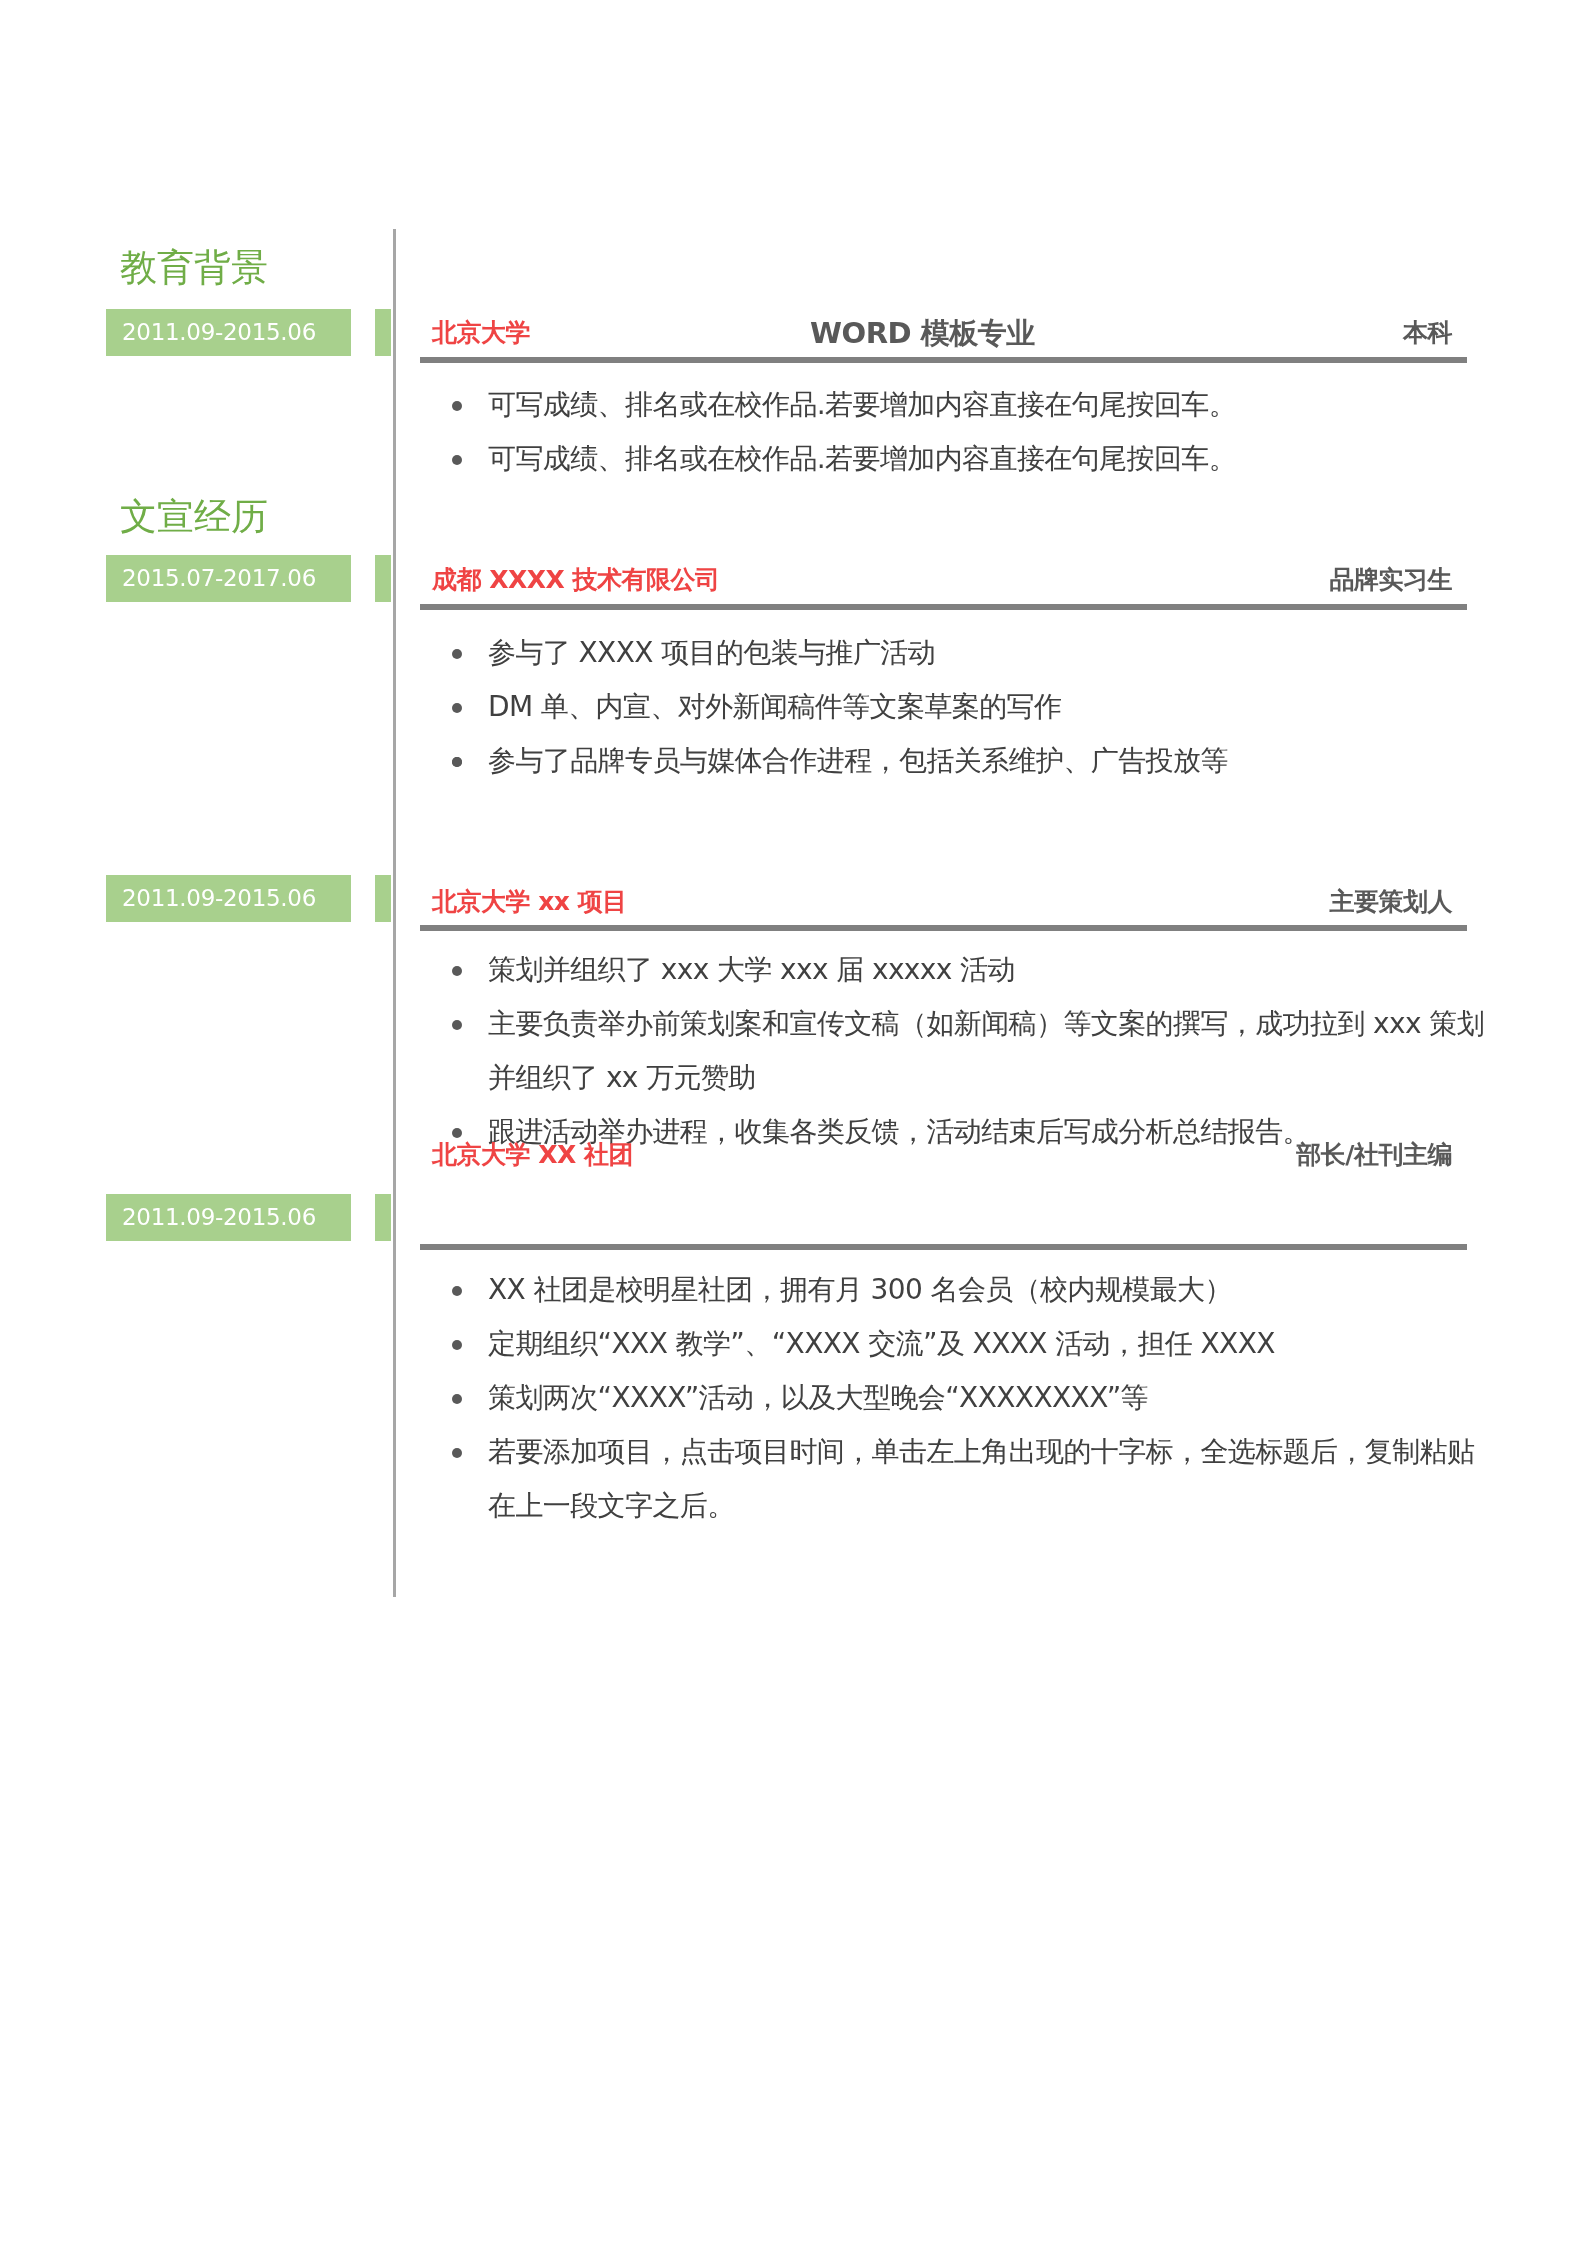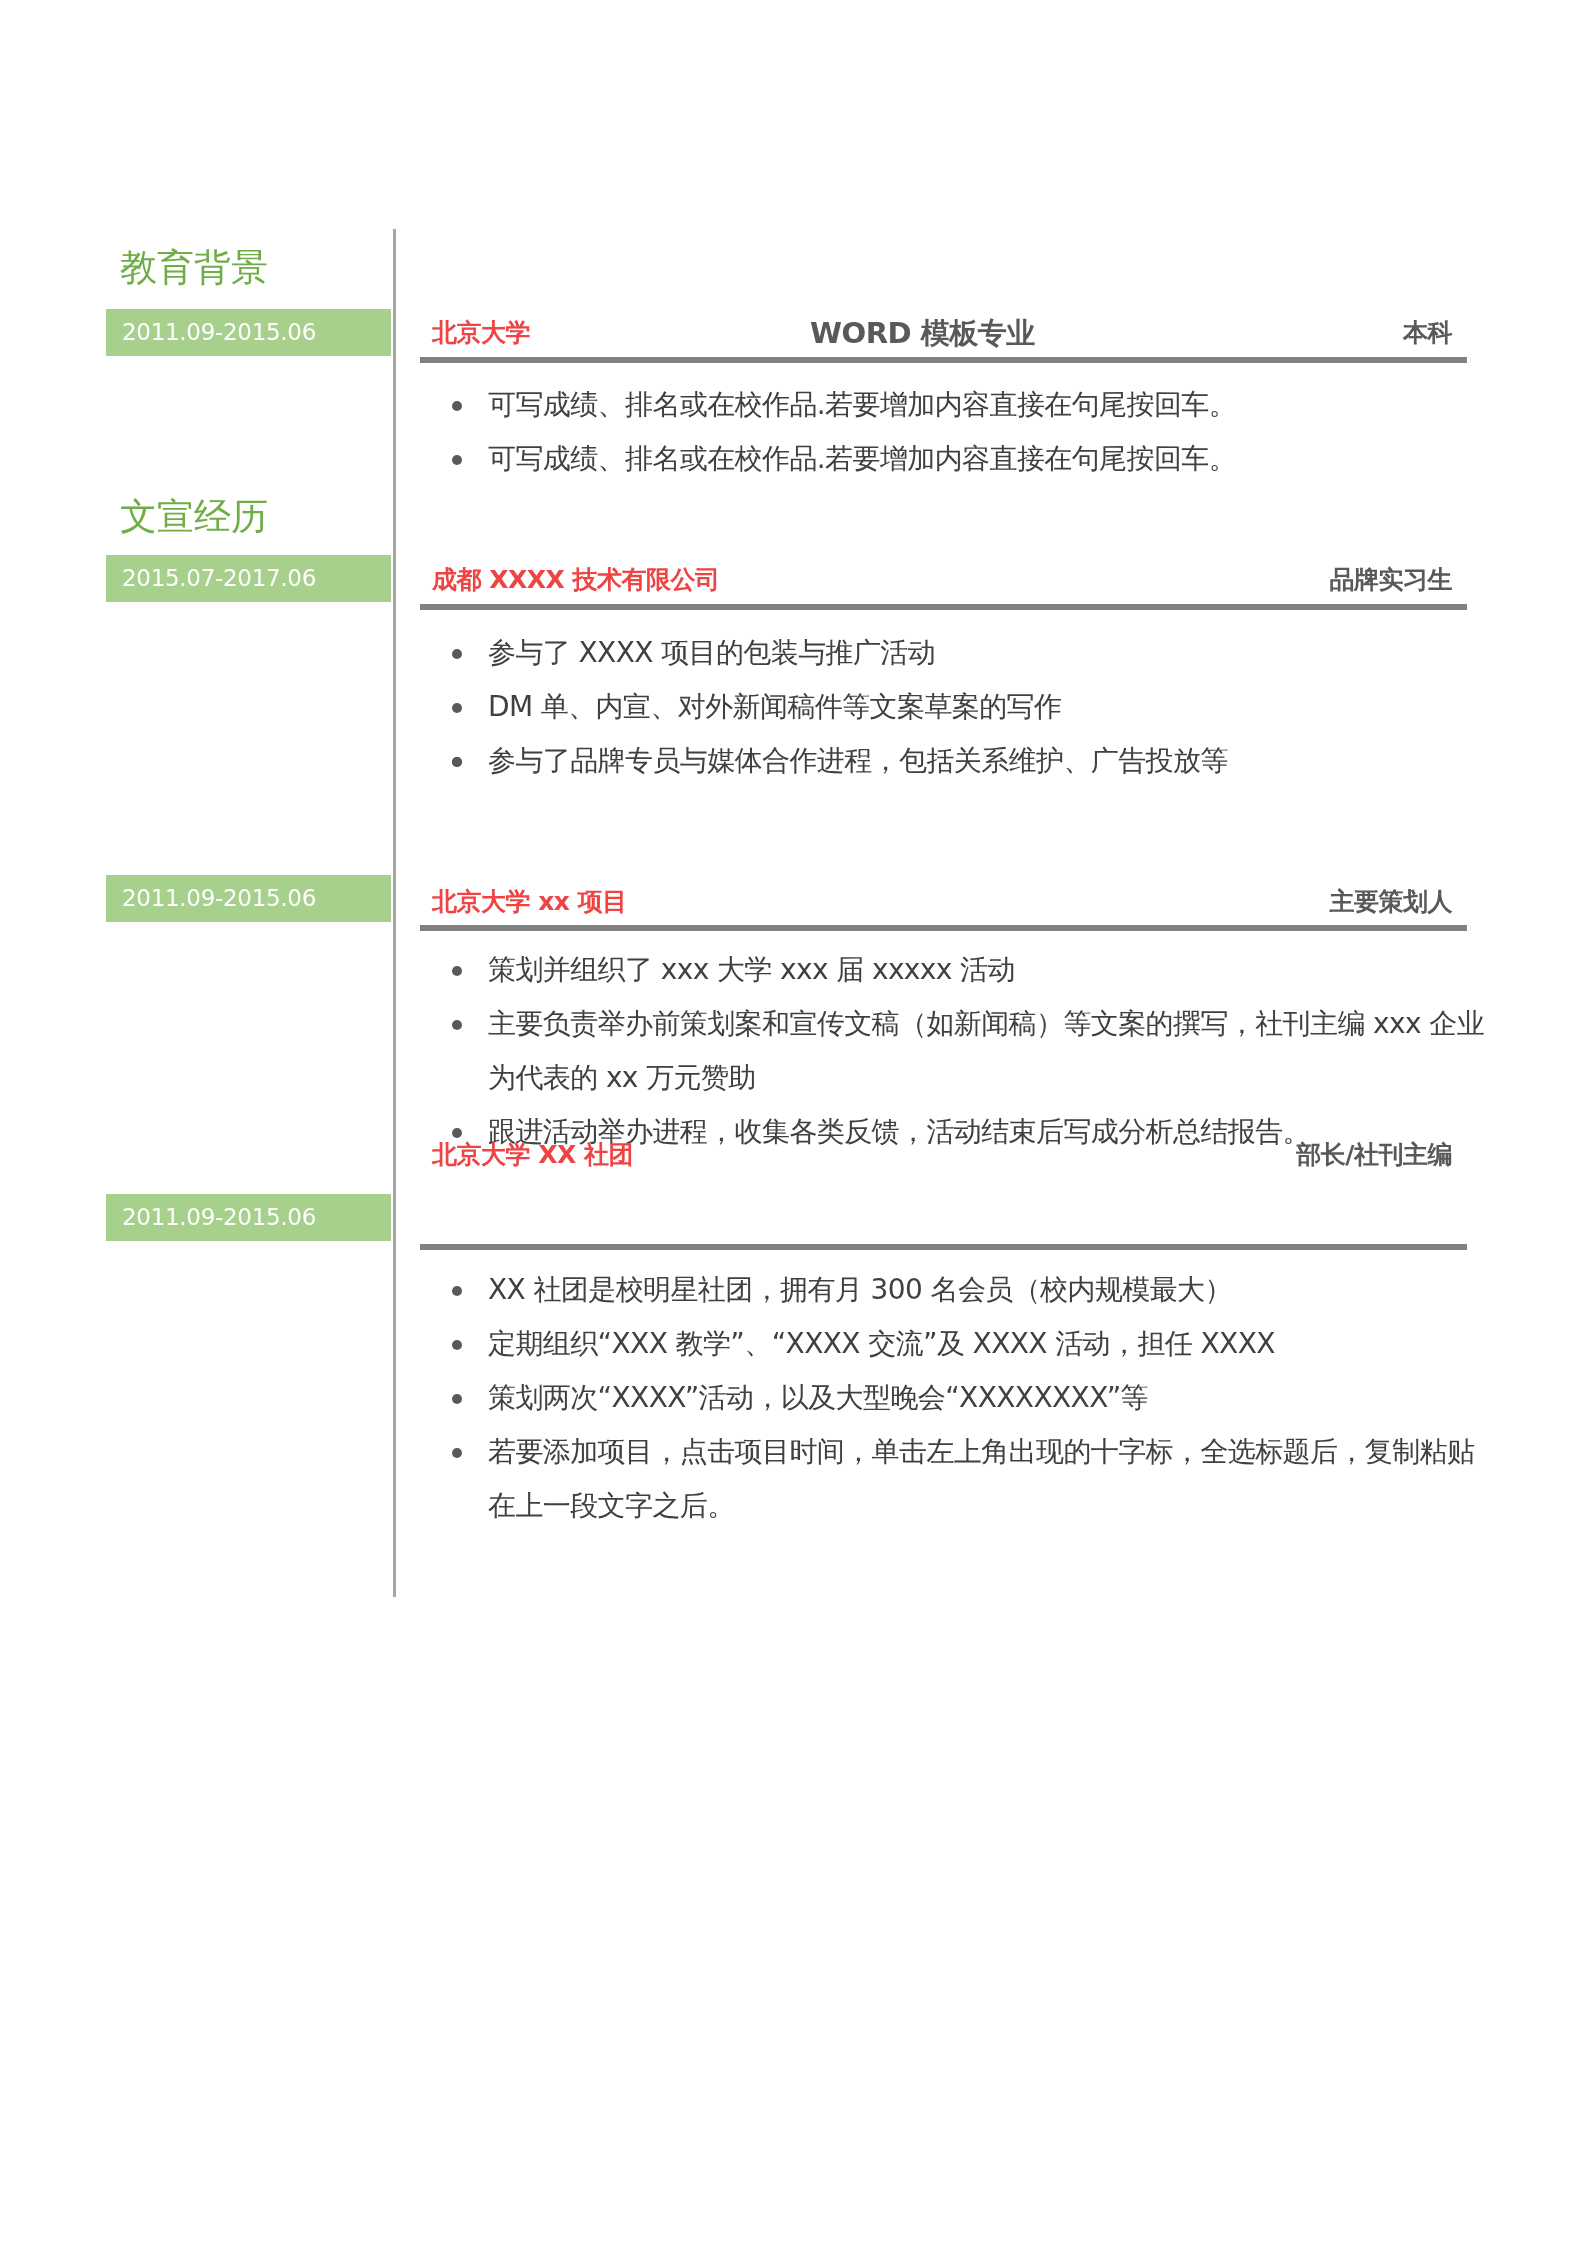--- a/index.html
+++ b/index.html
@@ -1,20 +1,20 @@
 <!DOCTYPE html>
 <html><head>
 <meta charset="utf-8">
 <style>
   html, body { margin: 0; padding: 0; background: #ffffff; }
   body { width: 1586px; height: 2245px; position: relative; overflow: hidden;
          font-family: "DejaVu Sans", "Liberation Sans", sans-serif; }
   .vline { position: absolute; left: 393px; top: 229px; width: 3px; height: 1368px; background: #A6A6A6; }
   .section-title { position: absolute; left: 120px; font-size: 37px; color: #70AD47; line-height: 44px; height: 44px; white-space: nowrap; }
-  .date-box { position: absolute; left: 106px; width: 285px; height: 47px; background: #A8D08D; color: #ffffff;
+  .date-box { position: absolute; left: 106px; width: 245px; height: 47px; background: #A8D08D; color: #ffffff;
               font-size: 23px; line-height: 47px; box-sizing: border-box; padding-left: 16px; white-space: nowrap; letter-spacing: -0.3px; }
   .date-tab { position: absolute; left: 375px; width: 16px; height: 47px; background: #A8D08D; }
   .entry-header { position: absolute; left: 420px; width: 1047px; height: 40px; }
   .entry-org { position: absolute; left: 12px; top: 0; font-size: 25px; font-weight: bold; color: #ef4444; line-height: 40px; white-space: nowrap; letter-spacing: -0.5px; }
   .entry-major { position: absolute; left: 390px; width: 200px; top: 0; font-size: 29px; font-weight: bold; color: #595959; line-height: 40px; text-align: center; white-space: nowrap; letter-spacing: -0.5px; }
   .entry-role { position: absolute; right: 15px; top: 0; font-size: 25px; font-weight: bold; color: #595959; line-height: 40px; white-space: nowrap; letter-spacing: -0.5px; }
   .entry-rule { position: absolute; left: 420px; width: 1047px; height: 6px; background: #808080; }
   .bullets { position: absolute; left: 440px; width: 1040px; margin: 8px; padding: 0; list-style: none; }
   .bullet-item { position: relative; padding-left: 40px; font-size: 28px; line-height: 54px; color: #404040; letter-spacing: -0.6px; }
   .bullet-dot { position: absolute; left: 4px; top: 23px; width: 10px; height: 10px; border-radius: 50%; background: #595959; }
@@ -57,21 +57,21 @@
 
 <div class="date-box" style="top:875px;">2011.09-2015.06</div>
 <div class="date-tab" style="top:875px;"></div>
 <div class="entry-header" style="top:882px;">
   <span class="entry-org">北京大学 xx 项目</span>
   <span class="entry-role">主要策划人</span>
 </div>
 <div class="entry-rule" style="top:925px;"></div>
 <ul class="bullets" style="top:935px;">
   <li class="bullet-item"><span class="bullet-dot"></span><span>策划并组织了 xxx 大学 xxx 届 xxxxx 活动</span></li>
-  <li class="bullet-item"><span class="bullet-dot"></span><span>主要负责举办前策划案和宣传文稿（如新闻稿）等文案的撰写，社刊主编 xxx 企业为代表的 xx 万元赞助</span></li>
+  <li class="bullet-item"><span class="bullet-dot"></span><span>主要负责举办前策划案和宣传文稿（如新闻稿）等文案的撰写，成功拉到 xxx 策划并组织了 xx 万元赞助</span></li>
   <li class="bullet-item"><span class="bullet-dot"></span><span>跟进活动举办进程，收集各类反馈，活动结束后写成分析总结报告。</span></li>
 </ul>
 
 <div class="date-box" style="top:1194px;">2011.09-2015.06</div>
 <div class="date-tab" style="top:1194px;"></div>
 <div class="entry-header" style="top:1135px;">
   <span class="entry-org">北京大学 XX 社团</span>
   <span class="entry-role">部长/社刊主编</span>
 </div>
 <div class="entry-rule" style="top:1244px;"></div>

